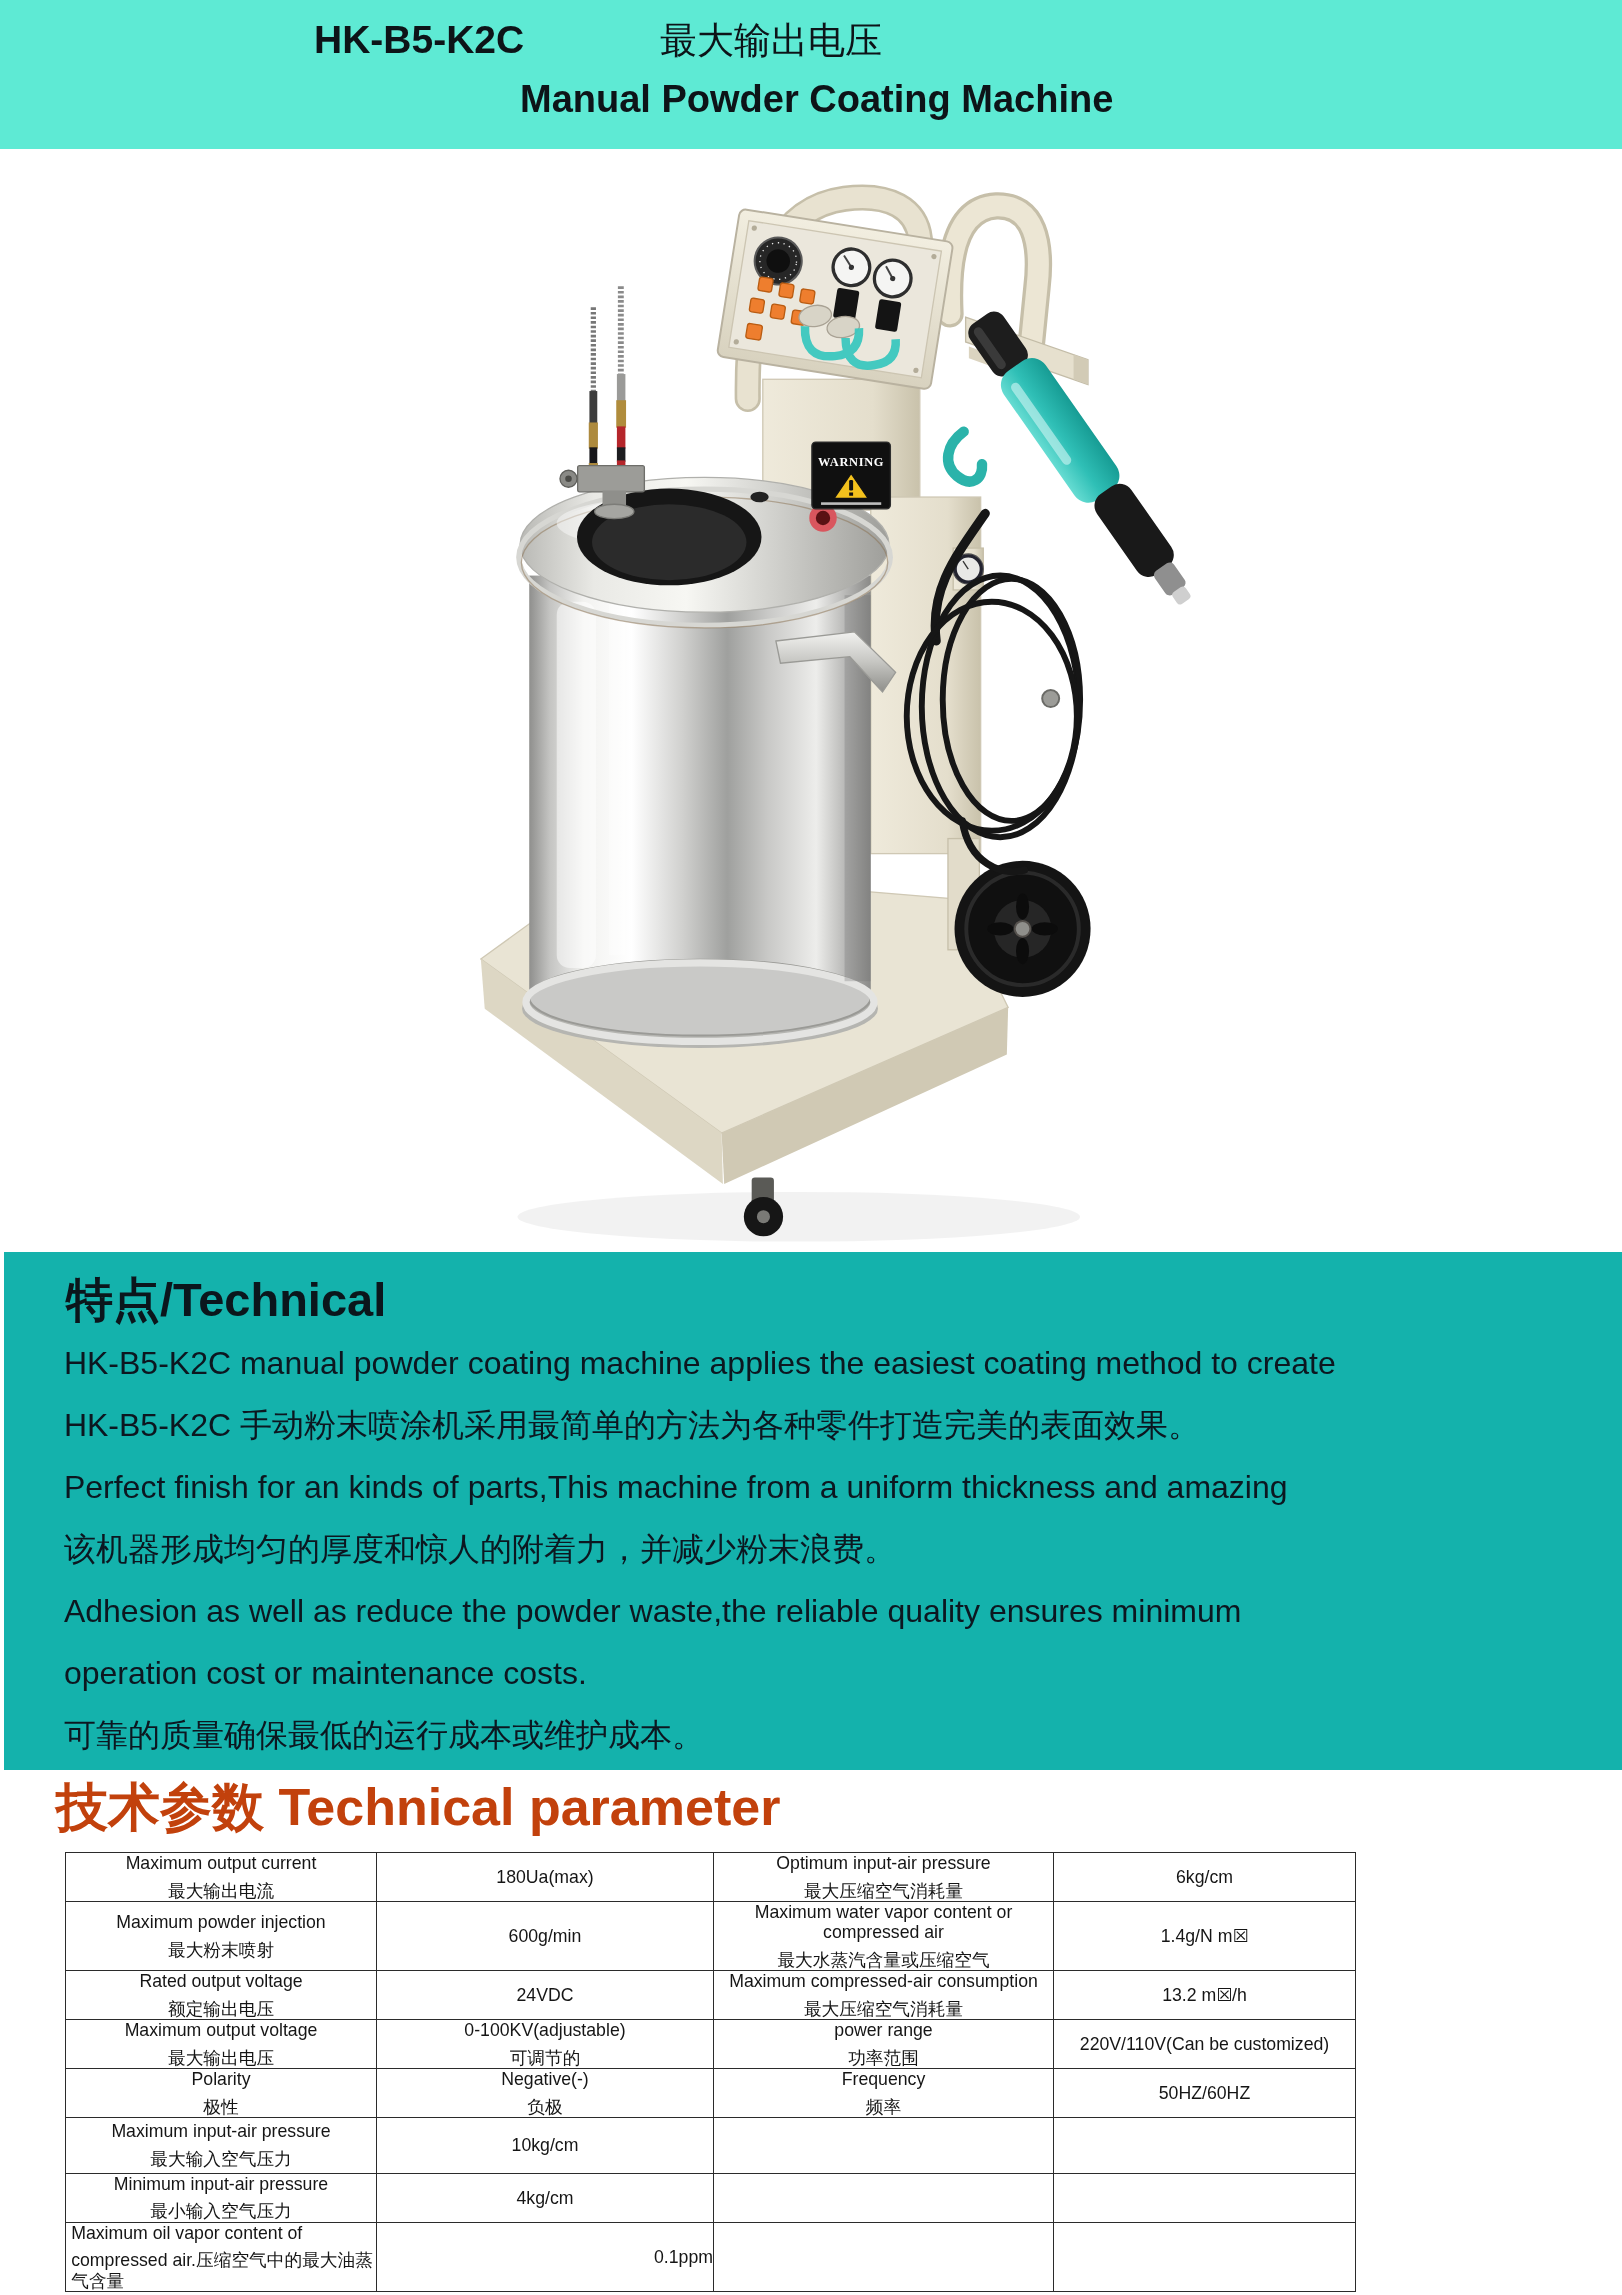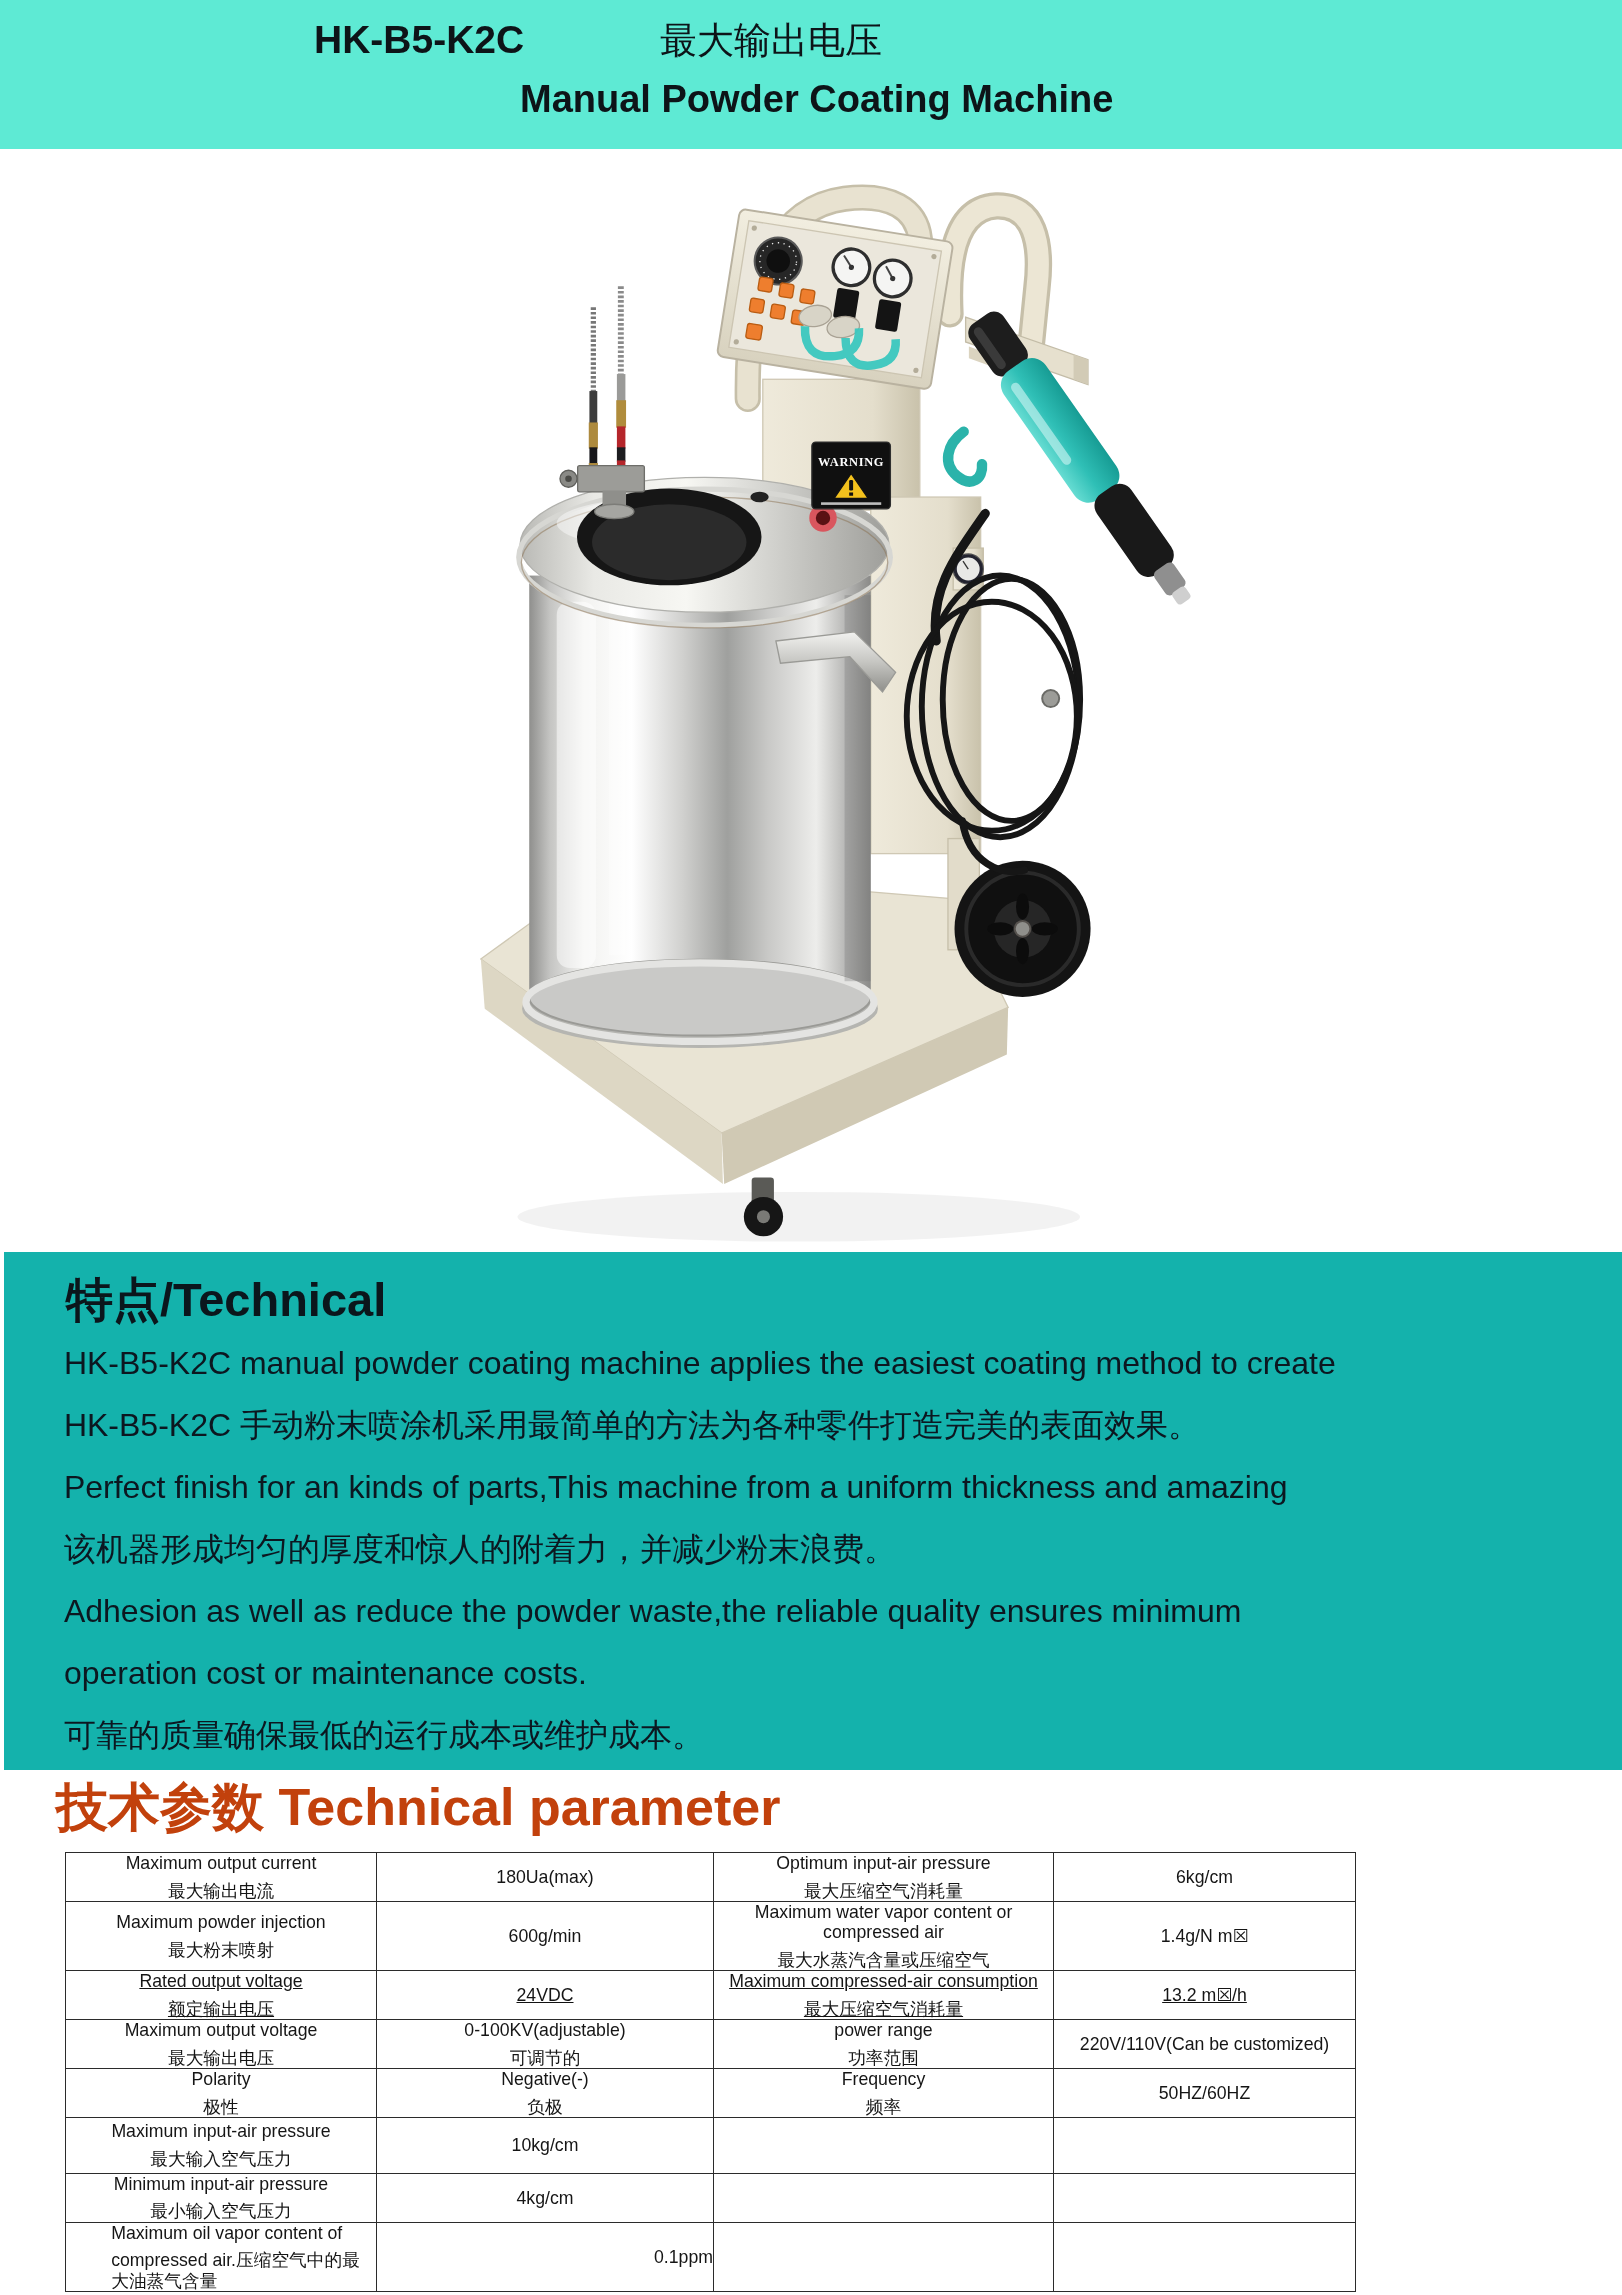--- a/index.html
+++ b/index.html
@@ -17,23 +17,23 @@
   .adv-heading{position:absolute;left:62px;top:23.6px;margin:0;font-size:47px;font-weight:bold;color:#0b161c;line-height:1;}
   .adv-lines{position:absolute;left:60px;top:80px;width:1518px;}
   .adv-line{margin:0;font-size:32px;line-height:62px;color:#0c1720;white-space:nowrap;}
   
   .tech-heading{position:absolute;left:56px;top:1781px;margin:0;font-size:52px;font-weight:bold;color:#c2410c;line-height:1;}
   .spec-table{position:absolute;left:65px;top:1852px;border-collapse:collapse;table-layout:fixed;width:1289px;}
   .spec-table td{border:1.3px solid #2b2b2b;padding:0;vertical-align:middle;}
   .cellbox{display:flex;flex-direction:column;justify-content:center;align-items:center;gap:7.2px;
            font-size:17.7px;color:#151515;line-height:1.15;text-align:center;}
   .cellbox div:empty{display:none;}
-  .r0{height:49px;} .r1{height:44px;} .r2{height:46px;text-decoration:underline;} .r3{height:44px;}
+  .r0{height:49px;} .r1{height:44px;} .r2{height:46px;} .r3{height:44px;}
   .r4{height:44px;} .r5{height:56px;} .r6{height:49px;} .r7{height:46px;}
-  .leftal .cellbox{align-items:flex-start;text-align:left;padding-left:5.2px;margin-left:40px;}
+  .leftal .cellbox{align-items:flex-start;text-align:left;padding-left:5.2px;}
 </style>
 </head>
 <body>
 
 <div class="page">
 
   <div class="topbar">
     <span class="model">HK-B5-K2C</span>
     <span class="title-zh">最大输出电压</span>
     <span class="title-en">Manual Powder Coating Machine</span>

